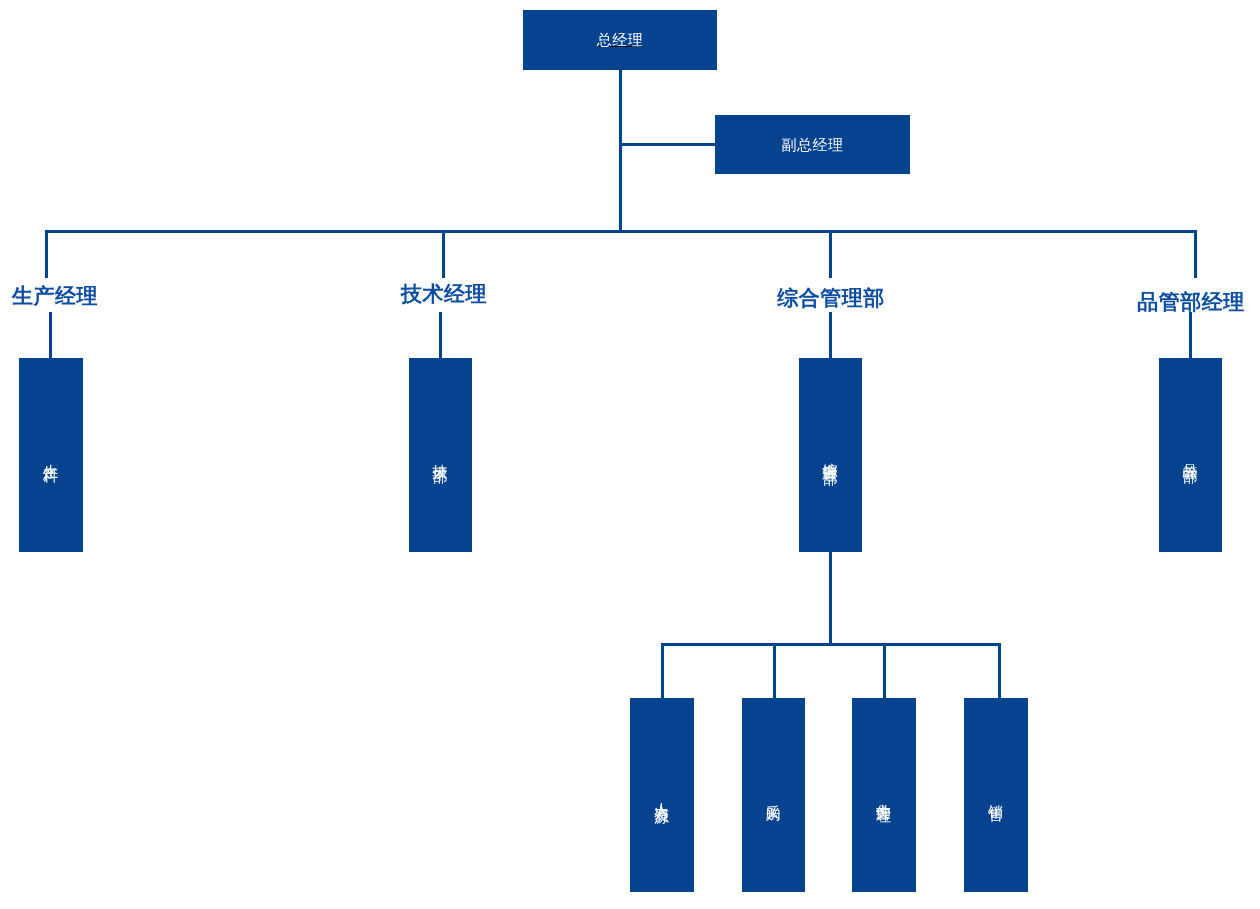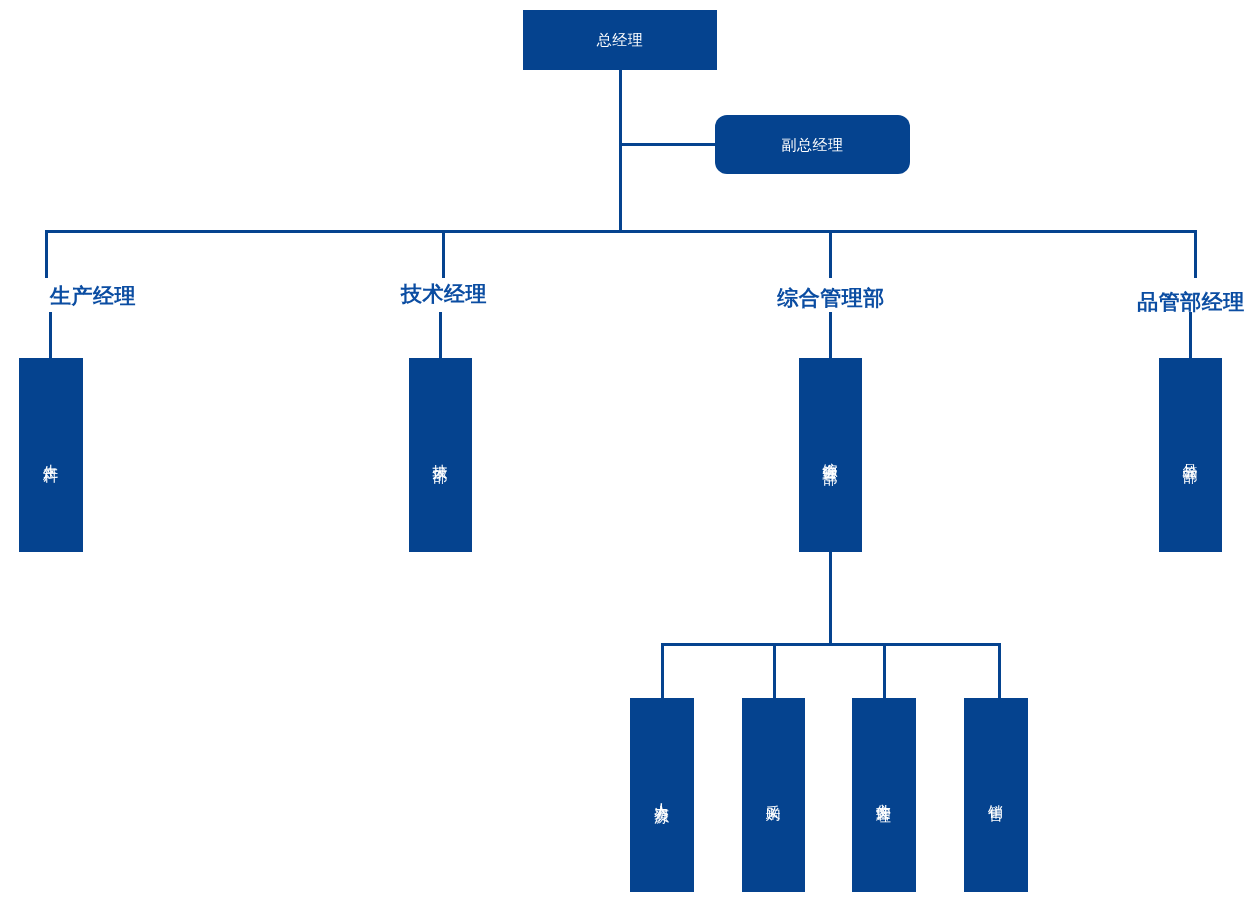--- a/index.html
+++ b/index.html
@@ -88,29 +88,29 @@
 
   <div class="line v" style="left:829px; top:552px; height:92px;"></div>
 
   <div class="line h" style="left:661px; top:643px; width:340px;"></div>
 
   <div class="line v" style="left:661px; top:643px; height:56px;"></div>
   <div class="line v" style="left:773px; top:643px; height:56px;"></div>
   <div class="line v" style="left:883px; top:643px; height:56px;"></div>
   <div class="line v" style="left:998px; top:643px; height:56px;"></div>
 
-  <div class="node horiz" style="left:523px; top:10px; width:194px; height:60px;">
+  <div class="node horiz" style="left:523px; top:10px; width:194px; height:60px;text-decoration:underline;">
     <span class="node-label">总经理</span>
   </div>
 
-  <div class="node horiz" style="left:715px; top:115px; width:195px; height:59px;border-radius:12px;">
+  <div class="node horiz" style="left:715px; top:115px; width:195px; height:59px;">
     <span class="node-label">副总经理</span>
   </div>
 
-  <div class="text-node" style="left:8px; top:285px; width:110px;padding-left:30px;">
+  <div class="text-node" style="left:0px; top:285px; width:110px;">
     <span>生产经理</span>
   </div>
   <div class="text-node" style="left:394px; top:285px; width:100px;font-family:Liberation Mono, monospace;">
     <span>技术经理</span>
   </div>
   <div class="text-node" style="left:771px; top:287px; width:120px;">
     <span>综合管理部</span>
   </div>
   <div class="text-node" style="left:1128px; top:291px; width:126px;">
     <span>品管部经理</span>

